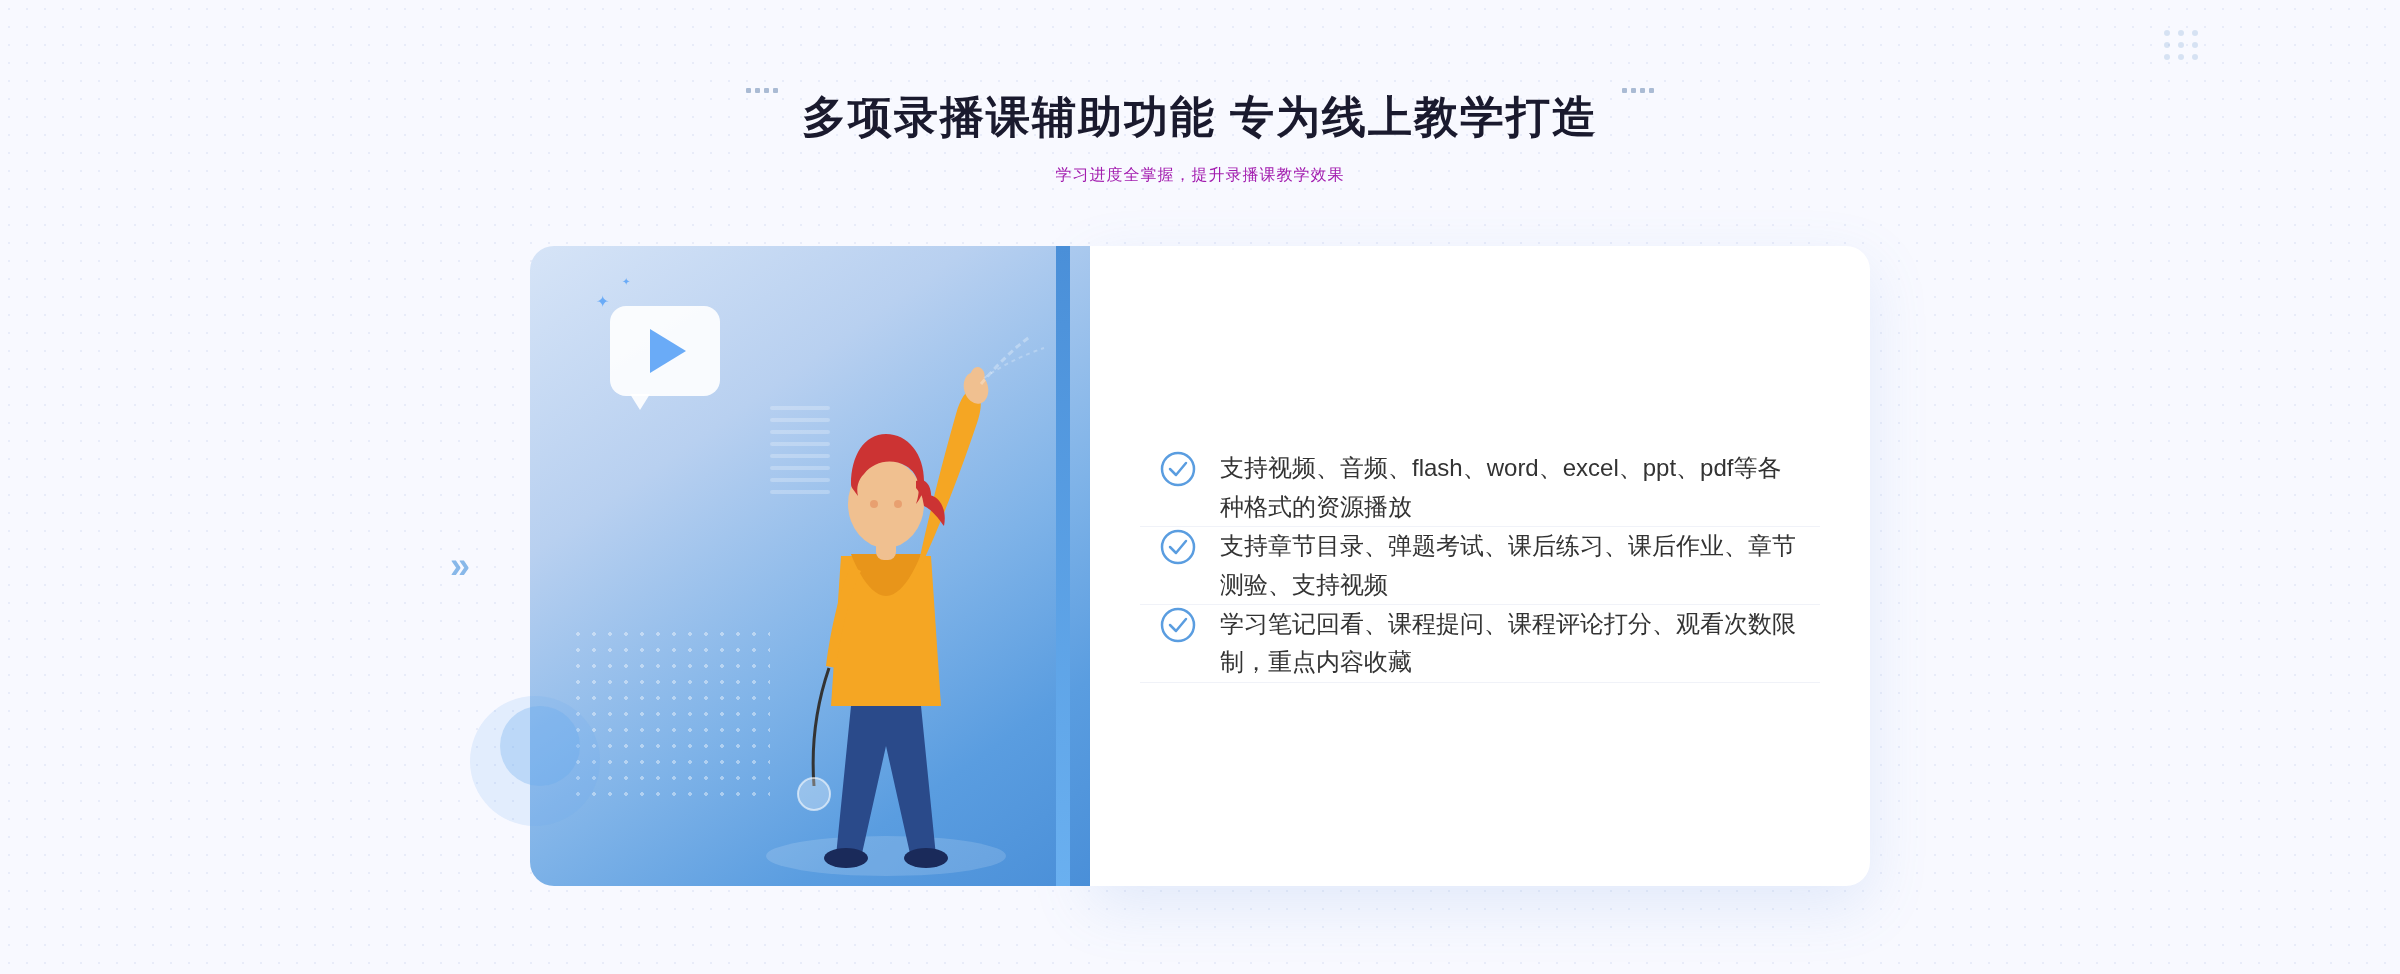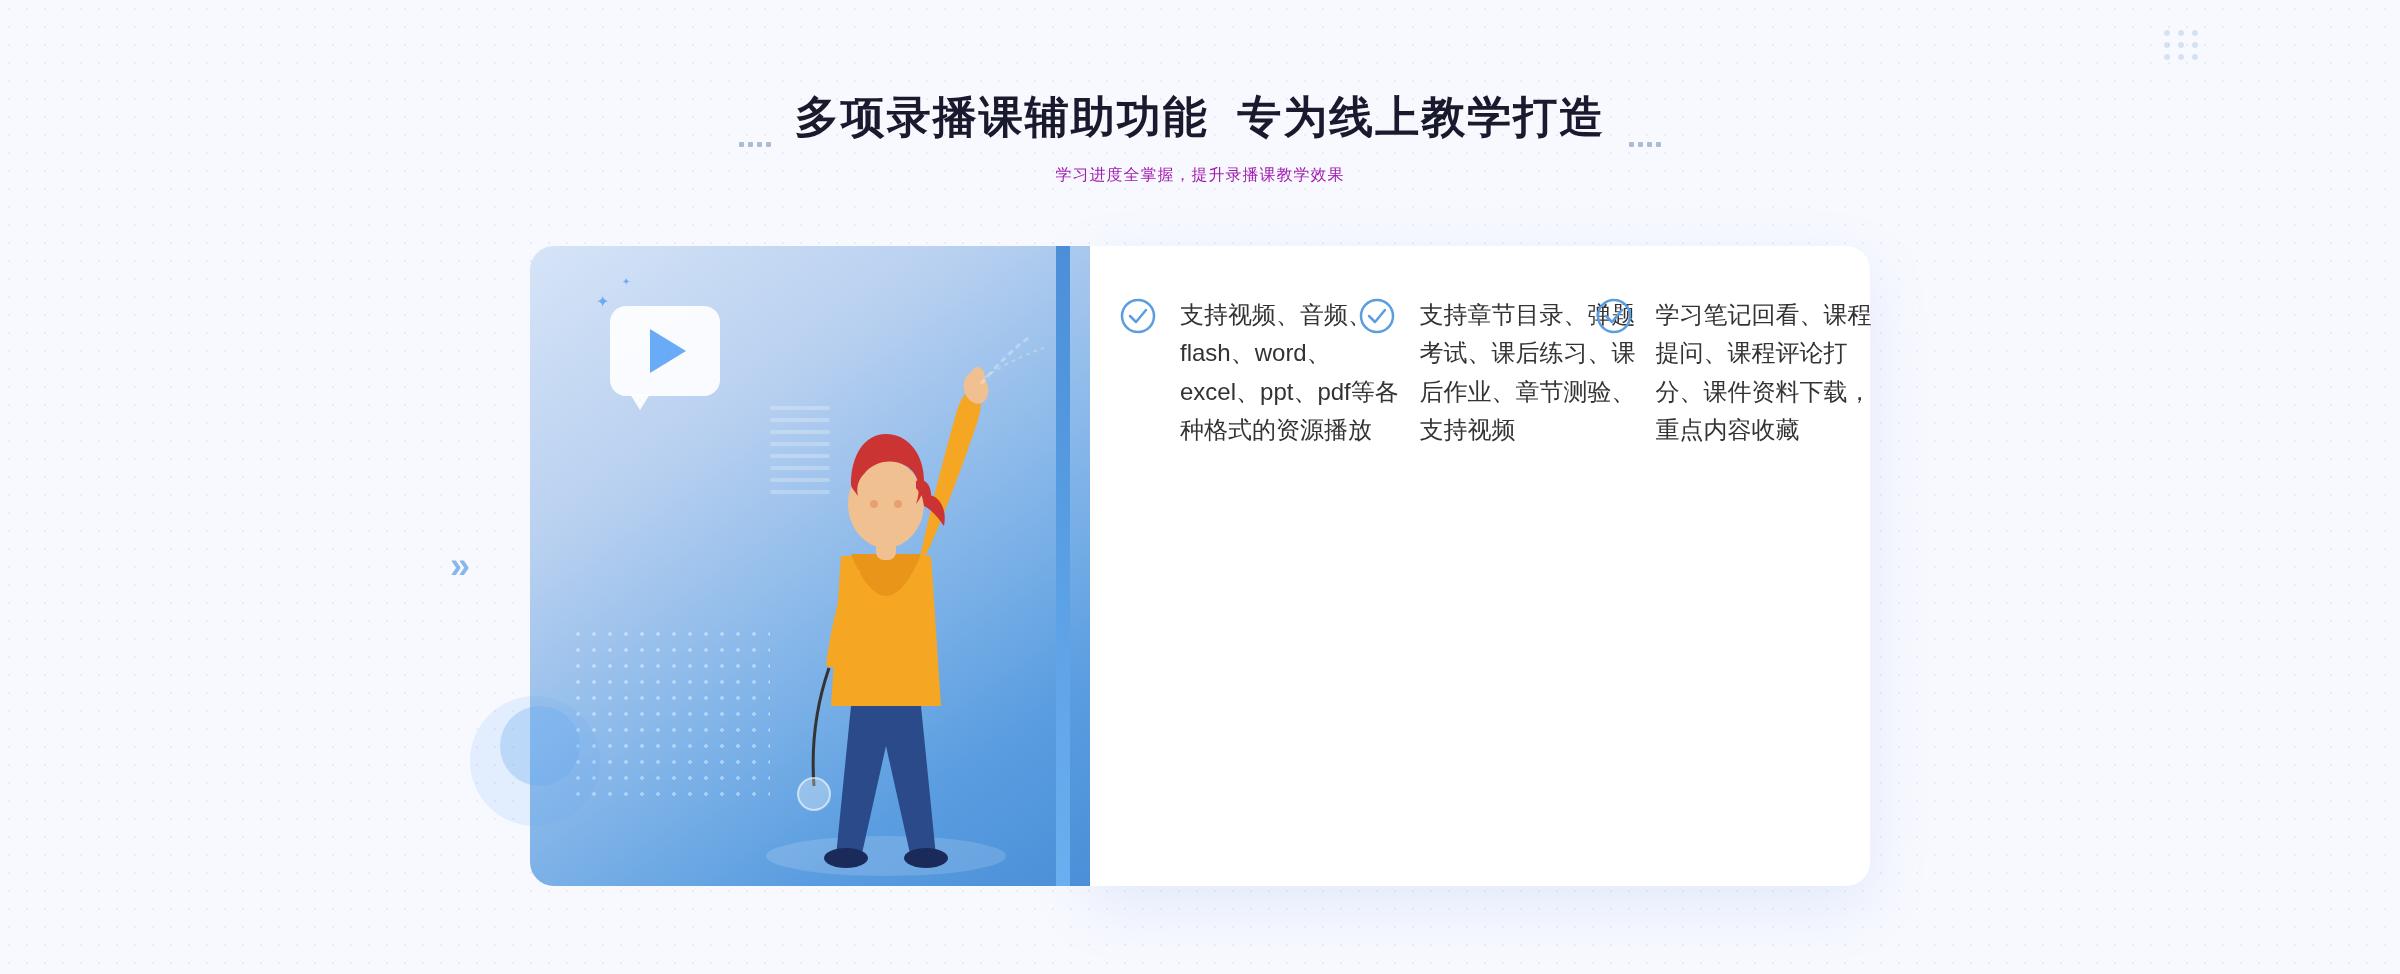--- a/index.html
+++ b/index.html
@@ -47,25 +47,24 @@
 
     .header-section {
       text-align: center;
       margin-bottom: 60px;
       position: relative;
       z-index: 2;
     }
 
     .header-title-row {
       display: flex;
-      align-items: flex-end;
+      align-items: flex-start;
       justify-content: center;
       gap: 24px;
       margin-bottom: 18px;
-      font-family: Liberation Mono, monospace;
     }
 
     .main-title {
       font-size: 44px;
       font-weight: 700;
       color: #1a1a2e;
       letter-spacing: 2px;
     }
 
     .sub-title {
@@ -220,23 +219,23 @@
       border-radius: 2px;
     }
 
     
     .features-card {
       width: 780px;
       height: 640px;
       background: #ffffff;
       border-radius: 0 24px 24px 0;
       box-shadow: 0 20px 60px rgba(100, 150, 220, 0.15);
-      padding: 50px 30px;
-      display: flex;
-      flex-direction: row;
+      padding: 50px 70px;
+      display: flex;
+      flex-direction: column;
       justify-content: center;
       flex-shrink: 0;
     }
 
     
     .features-card::before {
       content: '';
       position: absolute;
       left: 556px;
       top: 0;
@@ -460,21 +459,21 @@
 
       <div class="feature-divider"></div>
 
       <div class="feature-item">
         <div class="check-icon">
           <svg viewBox="0 0 36 36" fill="none" xmlns="http://www.w3.org/2000/svg">
             <circle cx="18" cy="18" r="16" stroke="#5a9de0" stroke-width="2.5"></circle>
             <path d="M10 18 L16 24 L26 12" stroke="#5a9de0" stroke-width="2.5" stroke-linecap="round" stroke-linejoin="round"></path>
           </svg>
         </div>
-        <span class="feature-text">学习笔记回看、课程提问、课程评论打分、课件资料下载，重点内容收藏</span>
+        <span class="feature-text">学习笔记回看、课程提问、课程评论打分、观看次数限制，重点内容收藏</span>
       </div>
 
       <div class="feature-divider"></div>
 
 
     </div>
 
   </div>
 
 </div>

